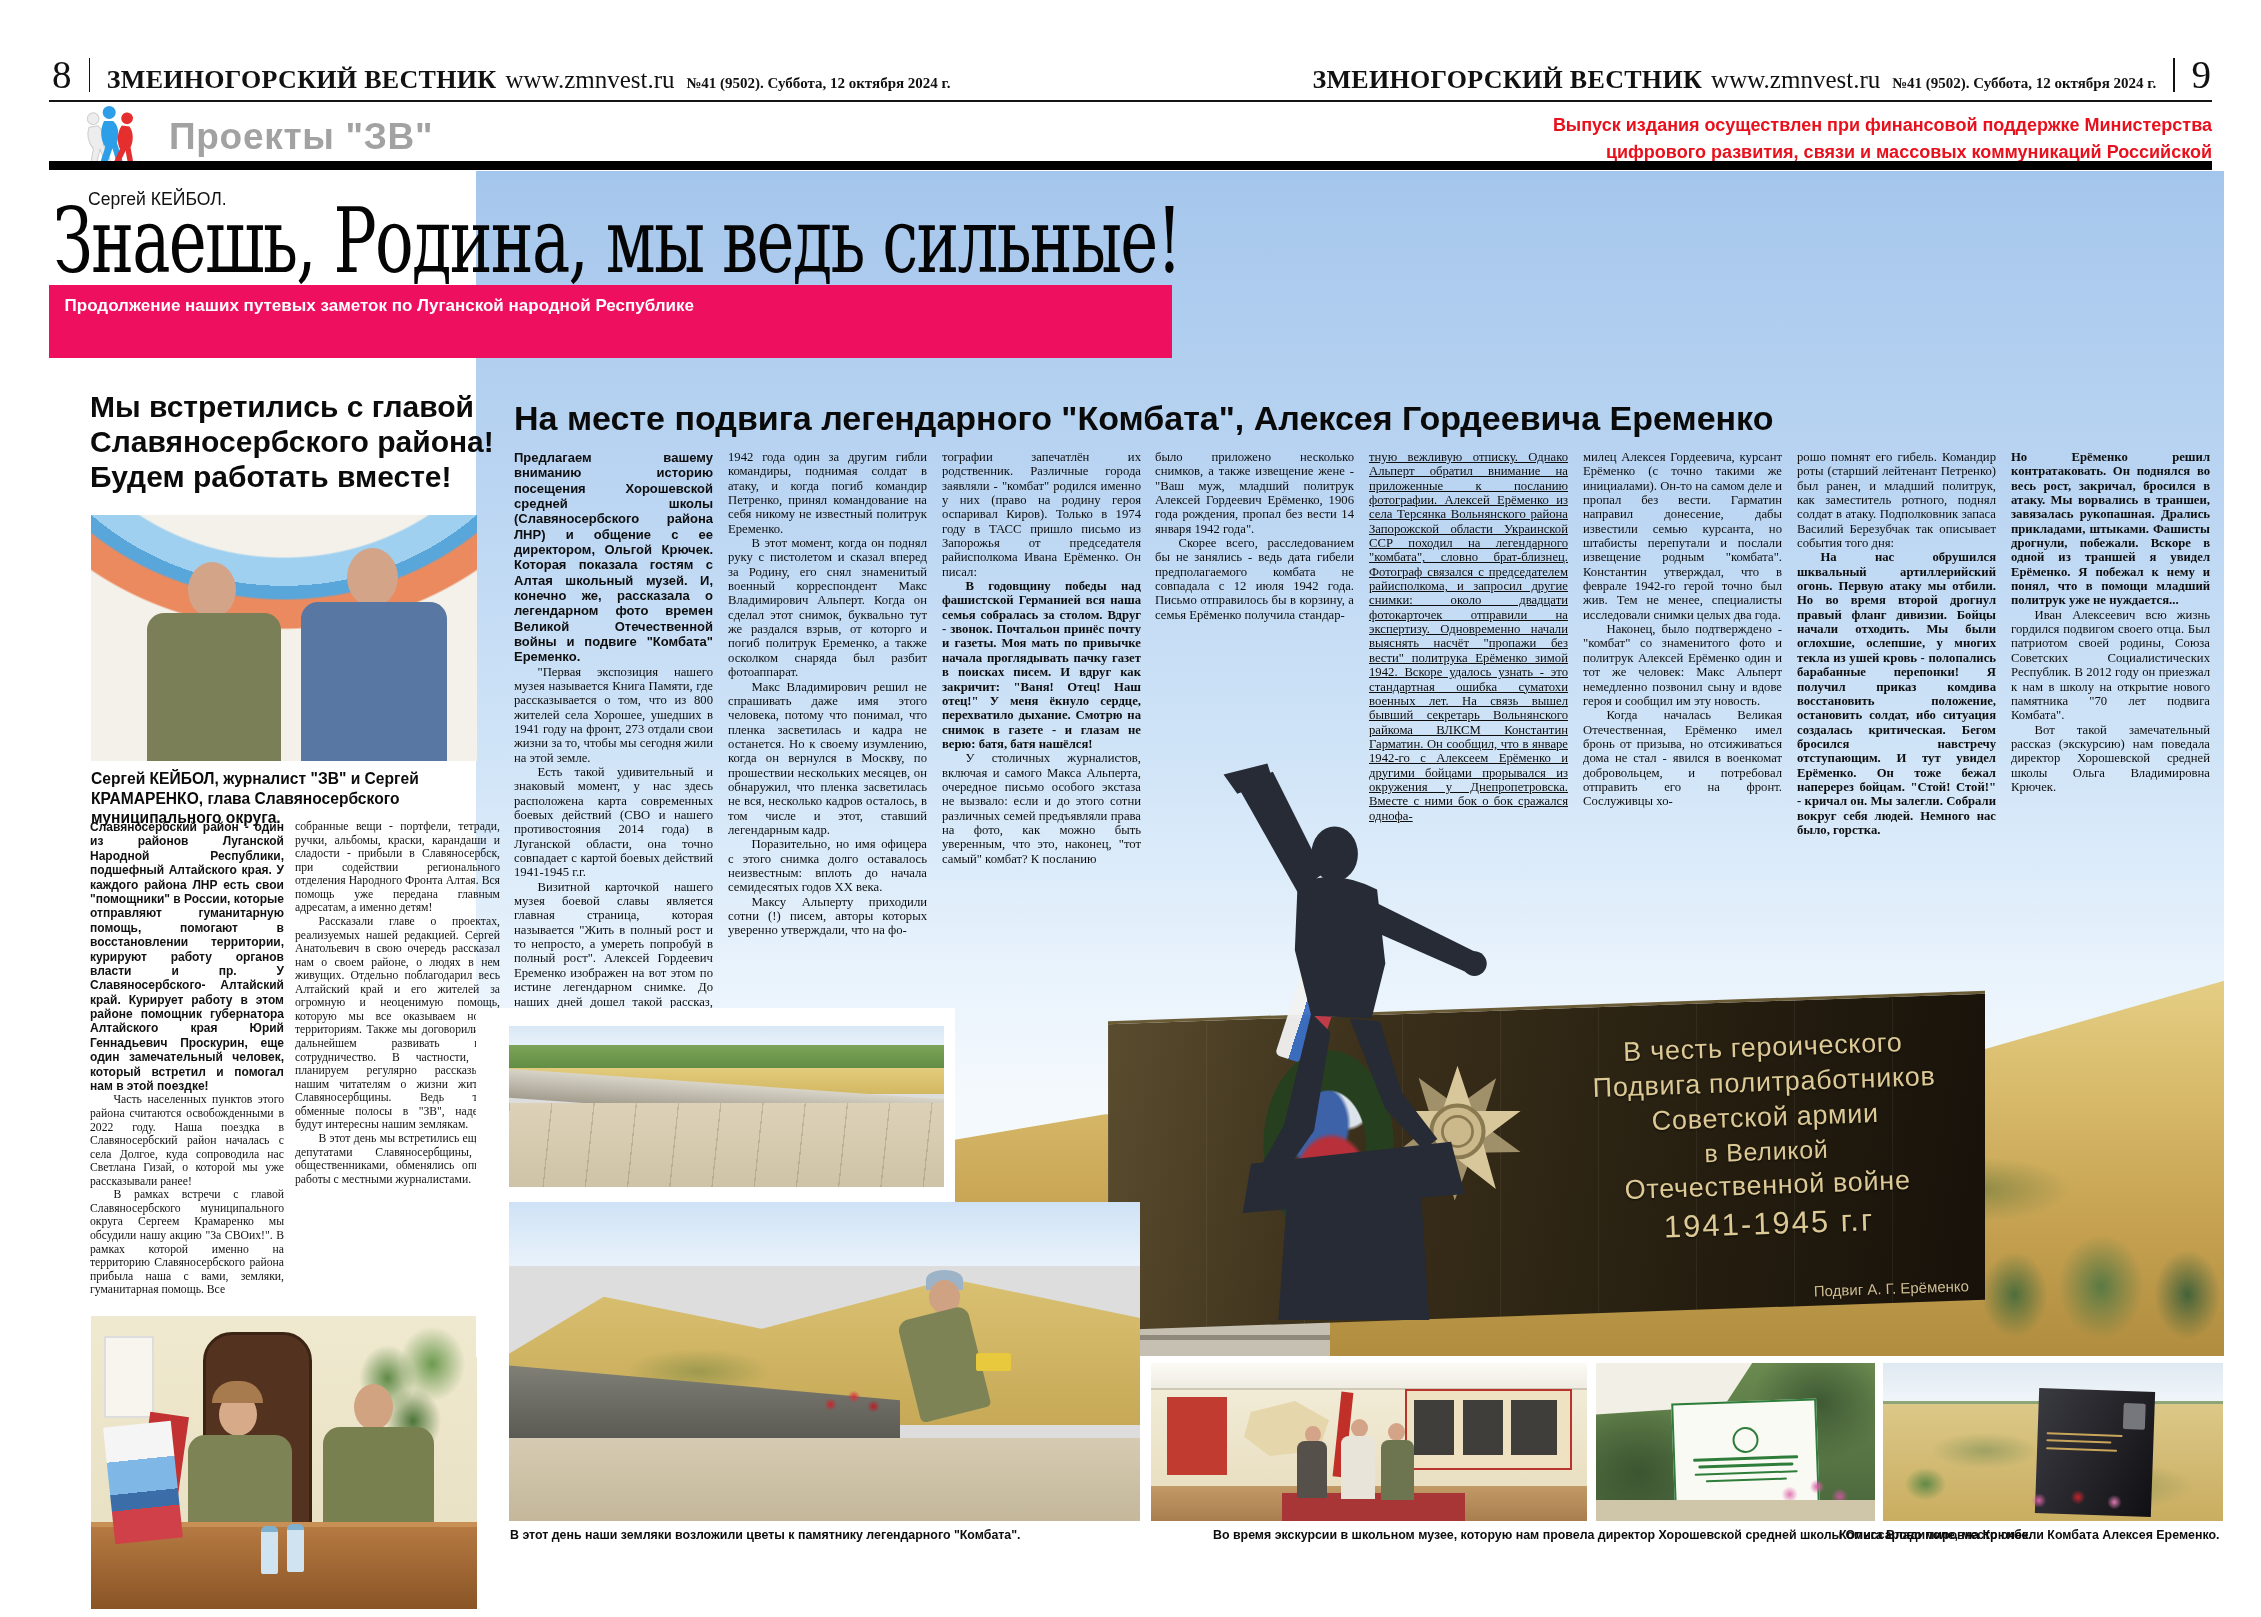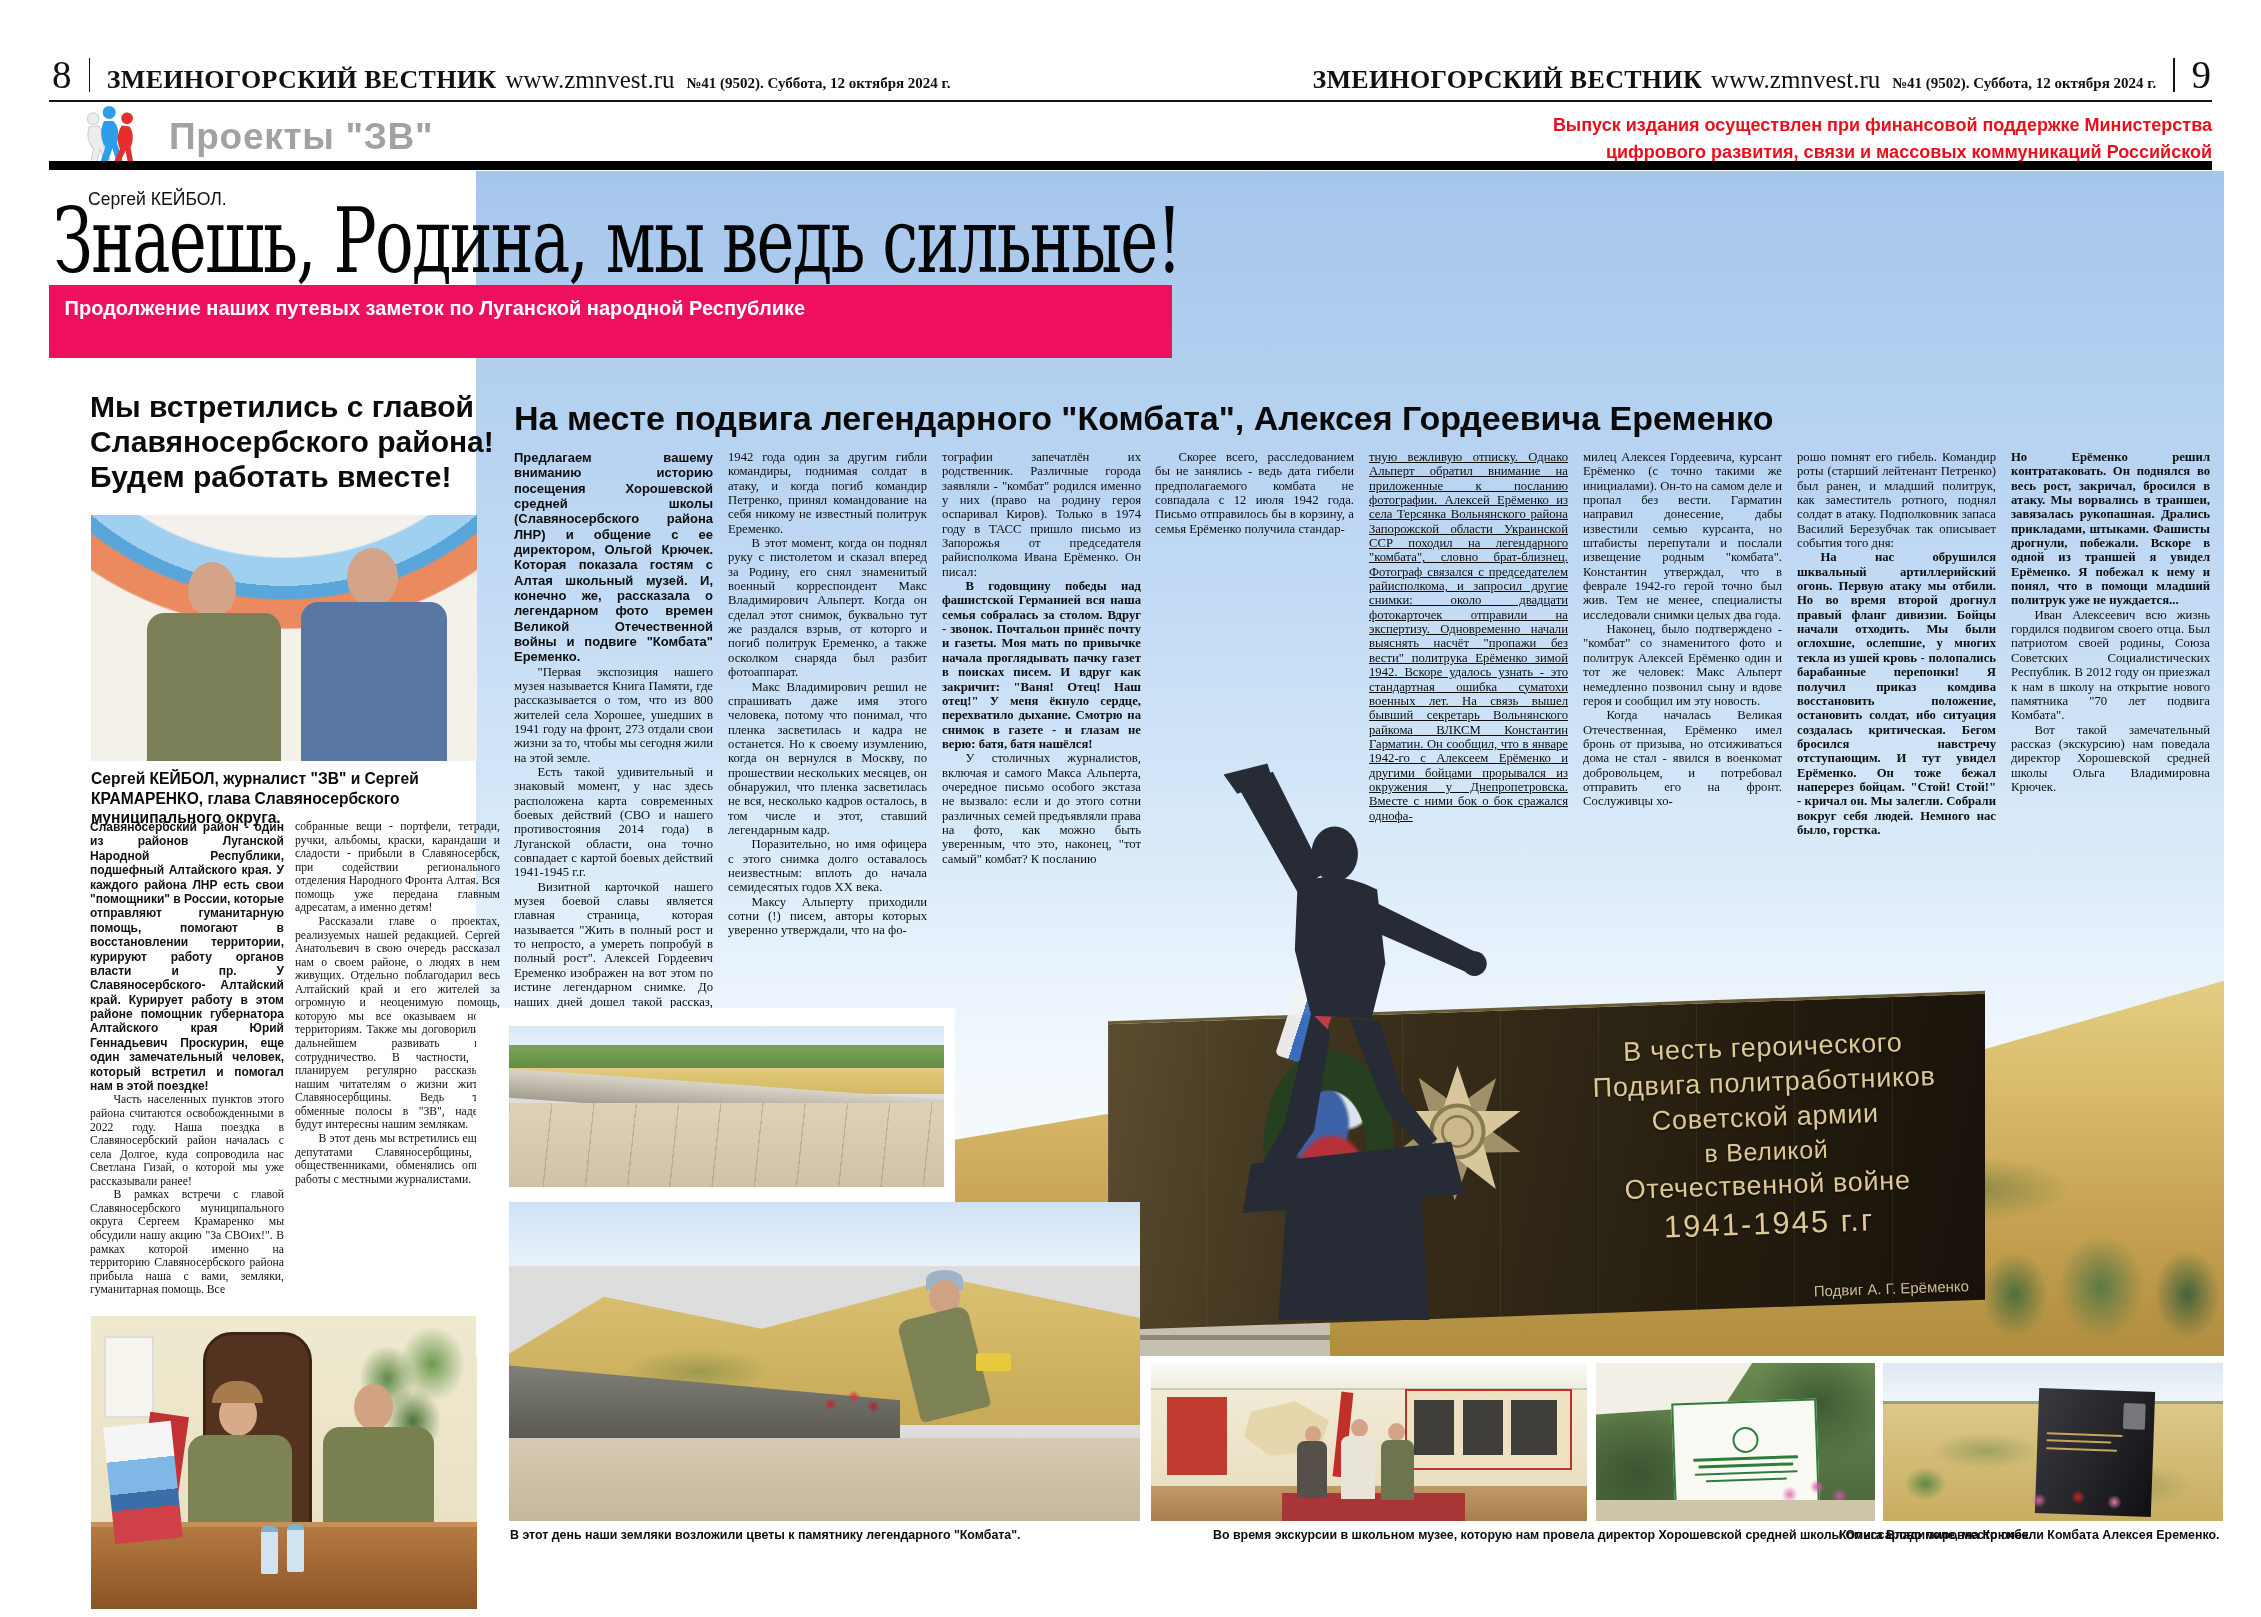--- a/index.html
+++ b/index.html
@@ -24,21 +24,21 @@
   .brand-label{font-family:"Liberation Sans",sans-serif;font-weight:bold;font-size:37px;color:#a2a2a2;letter-spacing:0.7px;}
 
   .funding{font-family:"Liberation Sans",sans-serif;font-weight:bold;font-size:18px;line-height:1.5;
            color:#e8101c;text-align:right;}
 
   
   .author{font-family:"Liberation Sans",sans-serif;font-size:17.6px;}
   .bigtitle{font-family:"DejaVu Serif",serif;font-size:73px;line-height:1.02;letter-spacing:-2px;
             white-space:nowrap;transform:scale(.88,1.22);transform-origin:left top;color:#050505;}
   .standfirst{background:#ee0f5e;color:#fff;}
-  .standfirst .l{font-family:"Liberation Sans",sans-serif;font-weight:bold;font-size:20px;line-height:1.45;padding-left:15.6px;}
+  .standfirst .l{font-family:"Liberation Sans",sans-serif;font-weight:bold;font-size:17px;line-height:1.45;padding-left:15.6px;}
 
   
   .lefthead{font-family:"Liberation Sans",sans-serif;font-weight:bold;font-size:30px;line-height:1.17;color:#0b0b0b;}
   .caption{font-family:"Liberation Sans",sans-serif;font-weight:bold;font-size:15.6px;line-height:1.26;color:#0b0b0b;}
   .leftbody{font-size:11.7px;line-height:1.16;overflow:hidden;}
   .leftbody p{margin:0;}
   .leftlead{font-family:"Liberation Sans",sans-serif;font-weight:bold;font-size:12px;line-height:1.2;}
 
   
   .feat-title{font-family:"Liberation Sans",sans-serif;font-weight:bold;font-size:34px;color:#0a0a0a;white-space:nowrap;}
@@ -325,20 +325,21 @@
     <p class="ind">Макс Владимирович решил не спрашивать даже имя этого человека, потому что понимал, что пленка засветилась и кадра не останется. Но к своему изумлению, когда он вернулся в Москву, по прошествии нескольких месяцев, он обнаружил, что пленка засветилась не вся, несколько кадров осталось, в том числе и этот, ставший легендарным кадр.</p>
     <p class="ind">Поразительно, но имя офицера с этого снимка долго оставалось неизвестным: вплоть до начала семидесятых годов XX века.</p>
     <p class="ind">Максу Альперту приходили сотни (!) писем, авторы которых уверенно утверждали, что на фо-</p>
   </div>
   <div class="abs col just" style="left:942px;top:450px;width:199px;height:532px;z-index:10;">
     <p>тографии запечатлён их родственник. Различные города заявляли - "комбат" родился именно у них (право на родину героя оспаривал Киров). Только в 1974 году в ТАСС пришло письмо из Запорожья от председателя райисполкома Ивана Ерёменко. Он писал:</p>
     <p class="ind b">В годовщину победы над фашистской Германией вся наша семья собралась за столом. Вдруг - звонок. Почтальон принёс почту и газеты. Моя мать по привычке начала проглядывать пачку газет в поисках писем. И вдруг как закричит: "Ваня! Отец! Наш отец!" У меня ёкнуло сердце, перехватило дыхание. Смотрю на снимок в газете - и глазам не верю: батя, батя нашёлся!</p>
     <p class="ind">У столичных журналистов, включая и самого Макса Альперта, очередное письмо особого экстаза не вызвало: если и до этого сотни различных семей предъявляли права на фото, как можно быть уверенным, что это, наконец, "тот самый" комбат? К посланию</p>
   </div>
   <div class="abs col just" style="left:1155px;top:450px;width:199px;height:274px;z-index:10;">
+    <p>было приложено несколько снимков, а также извещение жене - "Ваш муж, младший политрук Алексей Гордеевич Ерёменко, 1906 года рождения, пропал без вести 14 января 1942 года".</p>
     <p class="ind">Скорее всего, расследованием бы не занялись - ведь дата гибели предполагаемого комбата не совпадала с 12 июля 1942 года. Письмо отправилось бы в корзину, а семья Ерёменко получила стандар-</p>
   </div>
   <div class="abs col just" style="left:1369px;top:450px;width:199px;height:529px;z-index:10;text-decoration:underline;">
     <p>тную вежливую отписку. Однако Альперт обратил внимание на приложенные к посланию фотографии. Алексей Ерёменко из села Терсянка Вольнянского района Запорожской области Украинской ССР походил на легендарного "комбата", словно брат-близнец. Фотограф связался с председателем райисполкома, и запросил другие снимки: около двадцати фотокарточек отправили на экспертизу. Одновременно начали выяснять насчёт "пропажи без вести" политрука Ерёменко зимой 1942. Вскоре удалось узнать - это стандартная ошибка суматохи военных лет. На связь вышел бывший секретарь Вольнянского райкома ВЛКСМ Константин Гарматин. Он сообщил, что в январе 1942-го с Алексеем Ерёменко и другими бойцами прорывался из окружения у Днепропетровска. Вместе с ними бок о бок сражался однофа-</p>
   </div>
   <div class="abs col just" style="left:1583px;top:450px;width:199px;height:532px;z-index:10;">
     <p>милец Алексея Гордеевича, курсант Ерёменко (с точно такими же инициалами). Он-то на самом деле и пропал без вести. Гарматин направил донесение, дабы известили семью курсанта, но штабисты перепутали и послали извещение родным "комбата". Константин утверждал, что в феврале 1942-го герой точно был жив. Тем не менее, специалисты исследовали снимки целых два года.</p>
     <p class="ind">Наконец, было подтверждено - "комбат" со знаменитого фото и политрук Алексей Ерёменко один и тот же человек: Макс Альперт немедленно позвонил сыну и вдове героя и сообщил им эту новость.</p>
     <p class="ind">Когда началась Великая Отечественная, Ерёменко имел бронь от призыва, но отсиживаться дома не стал - явился в военкомат добровольцем, и потребовал отправить его на фронт. Сослуживцы хо-</p>
   </div>

